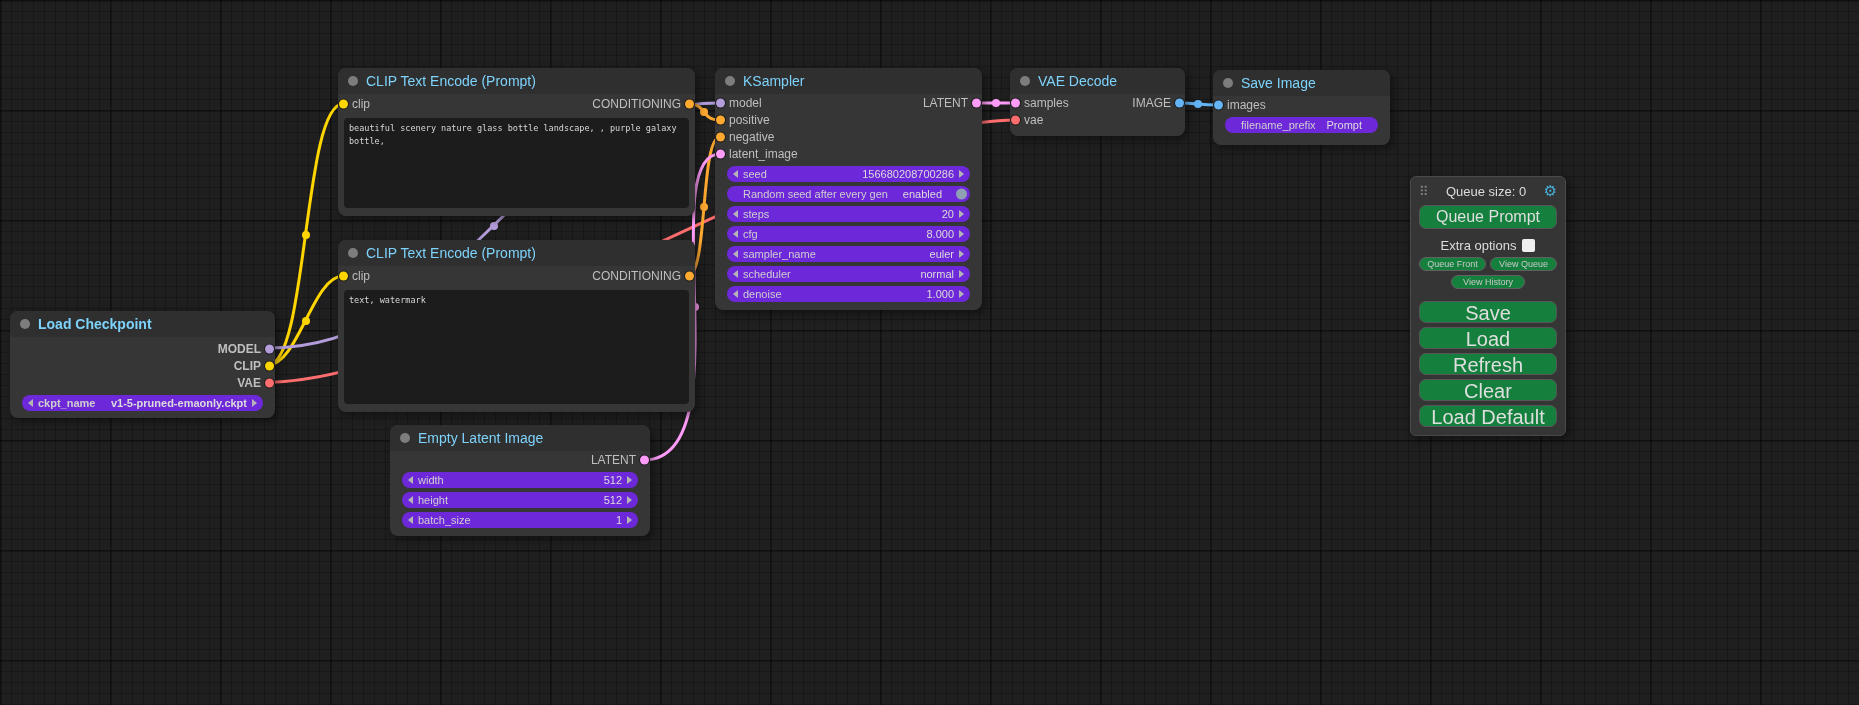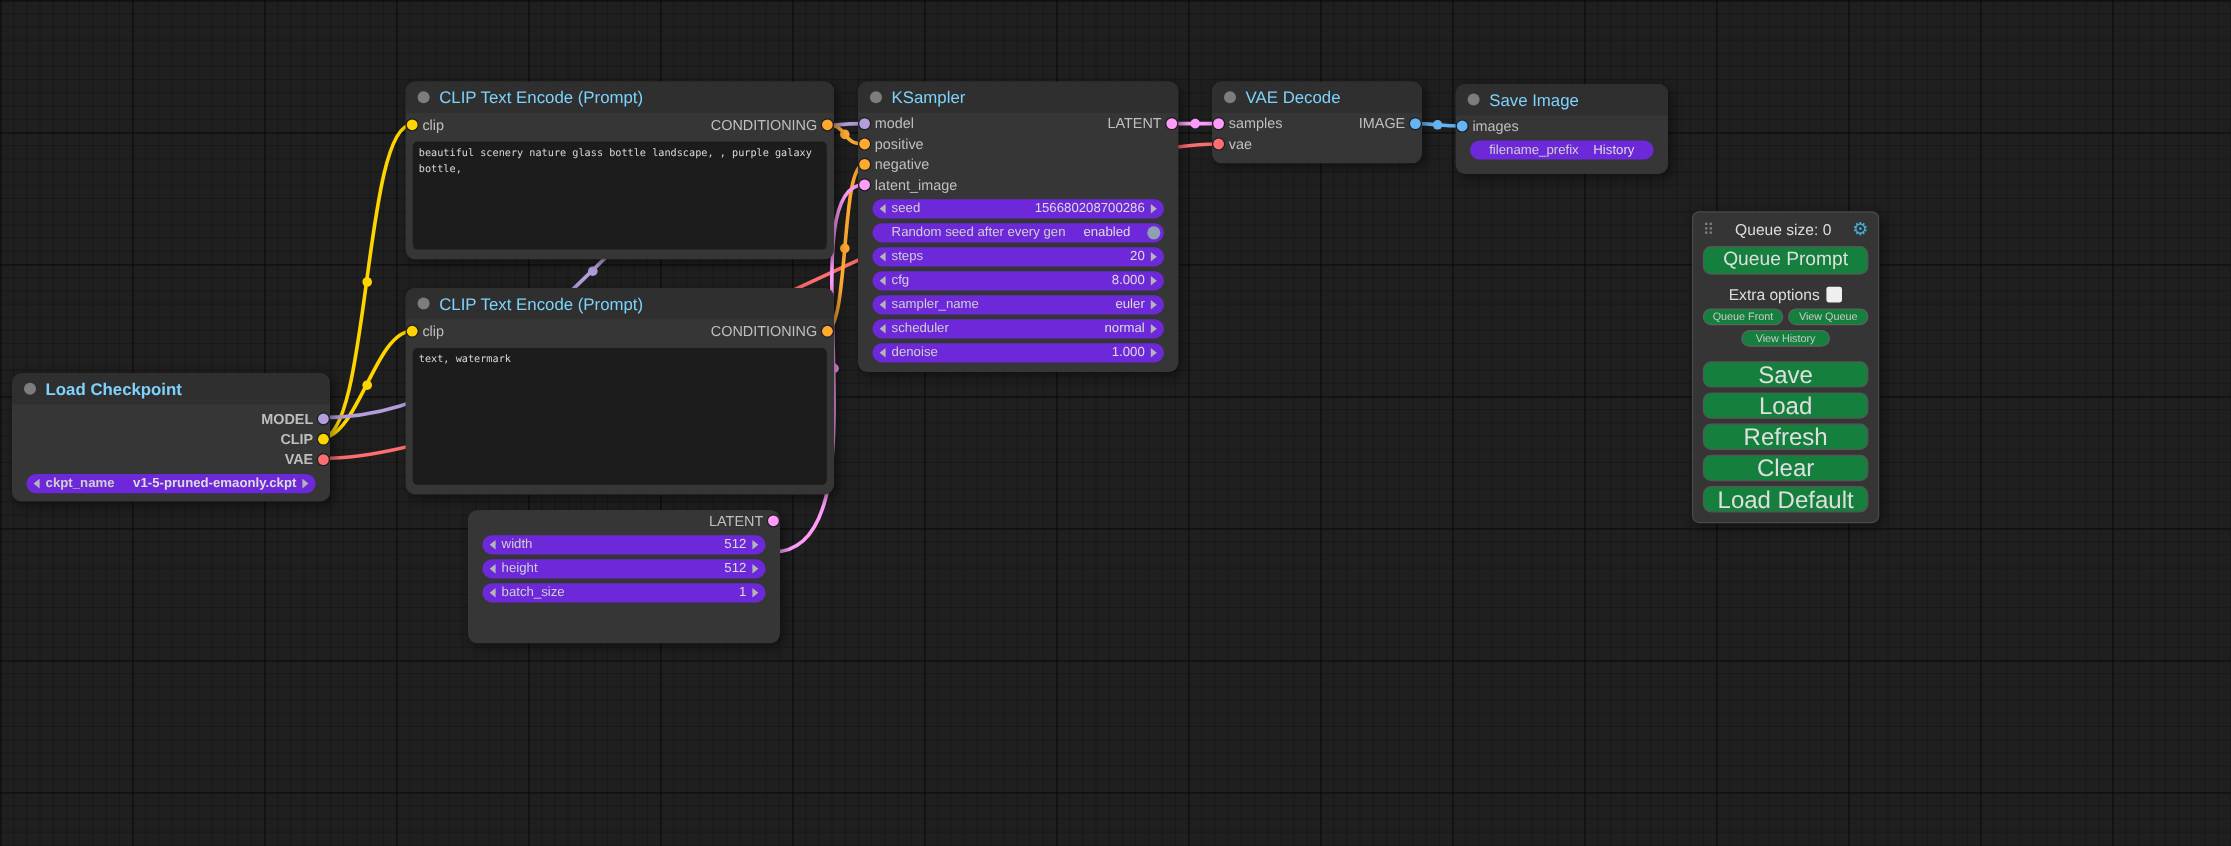--- a/index.html
+++ b/index.html
@@ -151,20 +151,24 @@
     <div class="srow h20">
       <span class="pdot in" style="background: rgb(255, 213, 0);"></span>
       <span class="lbl-in">clip</span>
       <span class="lbl-out">CONDITIONING</span>
       <span class="pdot out" style="background: rgb(255, 169, 49);"></span>
     </div>
     <div class="prompt" style="height:114px;">text, watermark</div>
   </div>
 
   <div class="node" style="left:390px;top:425px;width:260px;height:111px;">
+    <div class="ntitle">
+      <span class="ndot"></span>
+      <span class="ntext">Empty Latent Image</span>
+    </div>
     <div class="srow">
       <span class="lbl-out">LATENT</span>
       <span class="pdot out" style="background: rgb(255, 156, 249);"></span>
     </div>
     <div class="widget">
       <span class="arrL"></span>
       <span class="wlabel">width</span>
       <span class="wvalue">512</span>
       <span class="arrR"></span>
     </div>
@@ -269,21 +273,21 @@
     <div class="ntitle">
       <span class="ndot"></span>
       <span class="ntext">Save Image</span>
     </div>
     <div class="srow">
       <span class="pdot in" style="background: rgb(100, 181, 246);"></span>
       <span class="lbl-in">images</span>
     </div>
     <div class="widget">
       <span class="wlabel">filename_prefix</span>
-      <span class="wvalue">History</span>
+      <span class="wvalue">Prompt</span>
     </div>
   </div>
 
   <div class="menu">
     <div class="menu-header">
       <span class="drag">⠿</span>
       <span class="qsize">Queue size: 0</span>
       <span class="gear" style="color: rgb(69, 174, 214);">⚙</span>
     </div>
     <button class="btn big">Queue Prompt</button>

